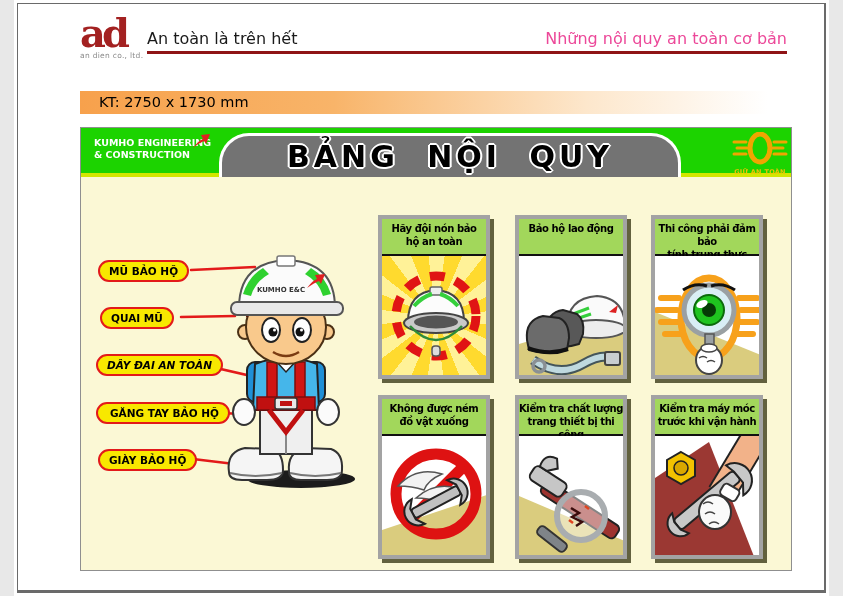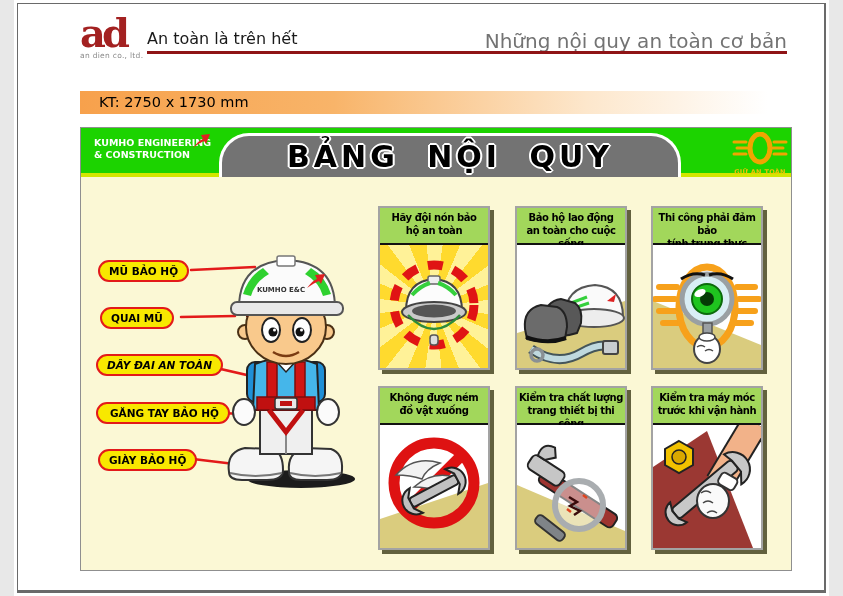--- a/index.html
+++ b/index.html
@@ -8,21 +8,21 @@
     font-family:"DejaVu Sans","Liberation Sans",sans-serif; overflow:hidden;
     margin:0 auto;
   }
   .frame { position:absolute; inset:3px; border:1px solid #6a6a6a; border-right-width:2px; border-bottom-width:3px; pointer-events:none; }
 
   
   .logo { position:absolute; left:66px; top:16px; width:70px; text-align:left; }
   .logo-text { font-size:40px; font-weight:bold; color:#A32121; line-height:0.85; letter-spacing:-4px; font-family:"DejaVu Serif","Liberation Serif",serif; }
   .logo-caption { font-size:7.5px; color:#8a8a8a; margin-top:1px; letter-spacing:0.3px; white-space:nowrap; }
   .slogan-left { position:absolute; left:133px; top:29px; font-size:16px; color:#1a1a1a; }
-  .slogan-right { position:absolute; right:42px; top:29px; font-size:20px; color:#737373; }
+  .slogan-right { position:absolute; right:42px; top:29px; font-size:16px; color:#ec4899; }
   .red-rule { position:absolute; left:133px; right:42px; top:51px; height:3px; background:#8F1416; }
 
   .kt-bar {
     position:absolute; left:66px; top:91px; width:724px; height:23px;
     background:linear-gradient(90deg,#F7A14C 0%,#F8B469 35%,#FDE7CC 70%,#ffffff 95%);
     font-size:14.5px; line-height:23px; padding-left:19px; box-sizing:border-box; color:#000;
   }
 
   
   .poster { position:absolute; left:66px; top:127px; width:710px; height:442px;
@@ -51,22 +51,22 @@
     position:absolute; height:16px; line-height:16px; padding:1px 9px;
     border:2px solid #E31A1A; border-radius:12px; background:#F8E800;
     font-weight:bold; font-size:10.5px; color:#000; white-space:nowrap; z-index:4;
   }
   .connectors { position:absolute; left:0; top:0; width:710px; height:442px; z-index:2; pointer-events:none; }
   .worker { position:absolute; left:128px; top:104px; z-index:3; }
 
   
   .panel {
     position:absolute; width:112px; height:164px; background:#fff;
-    border:2px solid #a3a3a3; box-shadow:4px 4px 0 rgba(70,70,35,0.85);
-    box-sizing:border-box; overflow:hidden; z-index:3;
+    border:4px solid #a3a3a3; box-shadow:4px 4px 0 rgba(70,70,35,0.85);
+    box-sizing:border-box; overflow:hidden; z-index:3;margin-top:9px;
   }
   .panel-title {
     background:#A2D75B; border-bottom:2px solid #111; height:32px;
     font-size:10px; font-weight:bold; color:#000; text-align:center;
     line-height:1.32; padding-top:3px; letter-spacing:-0.4px;
   }
   .panel-art { position:absolute; left:0; top:37px; width:108px; height:123px; }
   .art-sunburst { background:repeating-conic-gradient(from 8deg at 50% 50%, #FFDA2E 0deg 15deg, #FFF298 15deg 30deg); }
 
   .p-r1 { top:78px; } .p-r2 { top:258px; }
@@ -201,21 +201,20 @@
           <ellipse cx="54" cy="66" rx="22" ry="6.5" fill="#555"></ellipse>
           <path d="M28 70 Q54 98 80 70" fill="none" stroke="#2E8B3A" stroke-width="2.5"></path>
           <rect x="50" y="90" width="8" height="10" rx="3" fill="#ddd" stroke="#555" stroke-width="1.5"></rect>
         </svg>
       </div>
     </div>
 
     <div class="panel p-r1 p-c2">
       <div class="panel-title">
         <span>Bảo hộ lao động</span><br>
-        <span>an toàn cho cuộc sống</span>
       </div>
       <div class="panel-art">
         <svg width="108" height="123" viewBox="0 0 108 123">
           <rect width="108" height="123" fill="#fff"></rect>
           <polygon points="0,88 108,56 108,123 0,123" fill="#DACC7E"></polygon>
           <path d="M48 72 Q48 42 78 40 Q106 42 106 72 Z" fill="#FAFAFA" stroke="#555" stroke-width="2"></path>
           <ellipse cx="77" cy="73" rx="30" ry="9" fill="#EDEDED" stroke="#555" stroke-width="2"></ellipse>
           <path d="M54 58 L70 52" stroke="#35D03C" stroke-width="3"></path>
           <path d="M54 64 L72 58" stroke="#35D03C" stroke-width="3"></path>
           <path d="M90 56 l9 -7 l-2 8 z" fill="#D22"></path>

